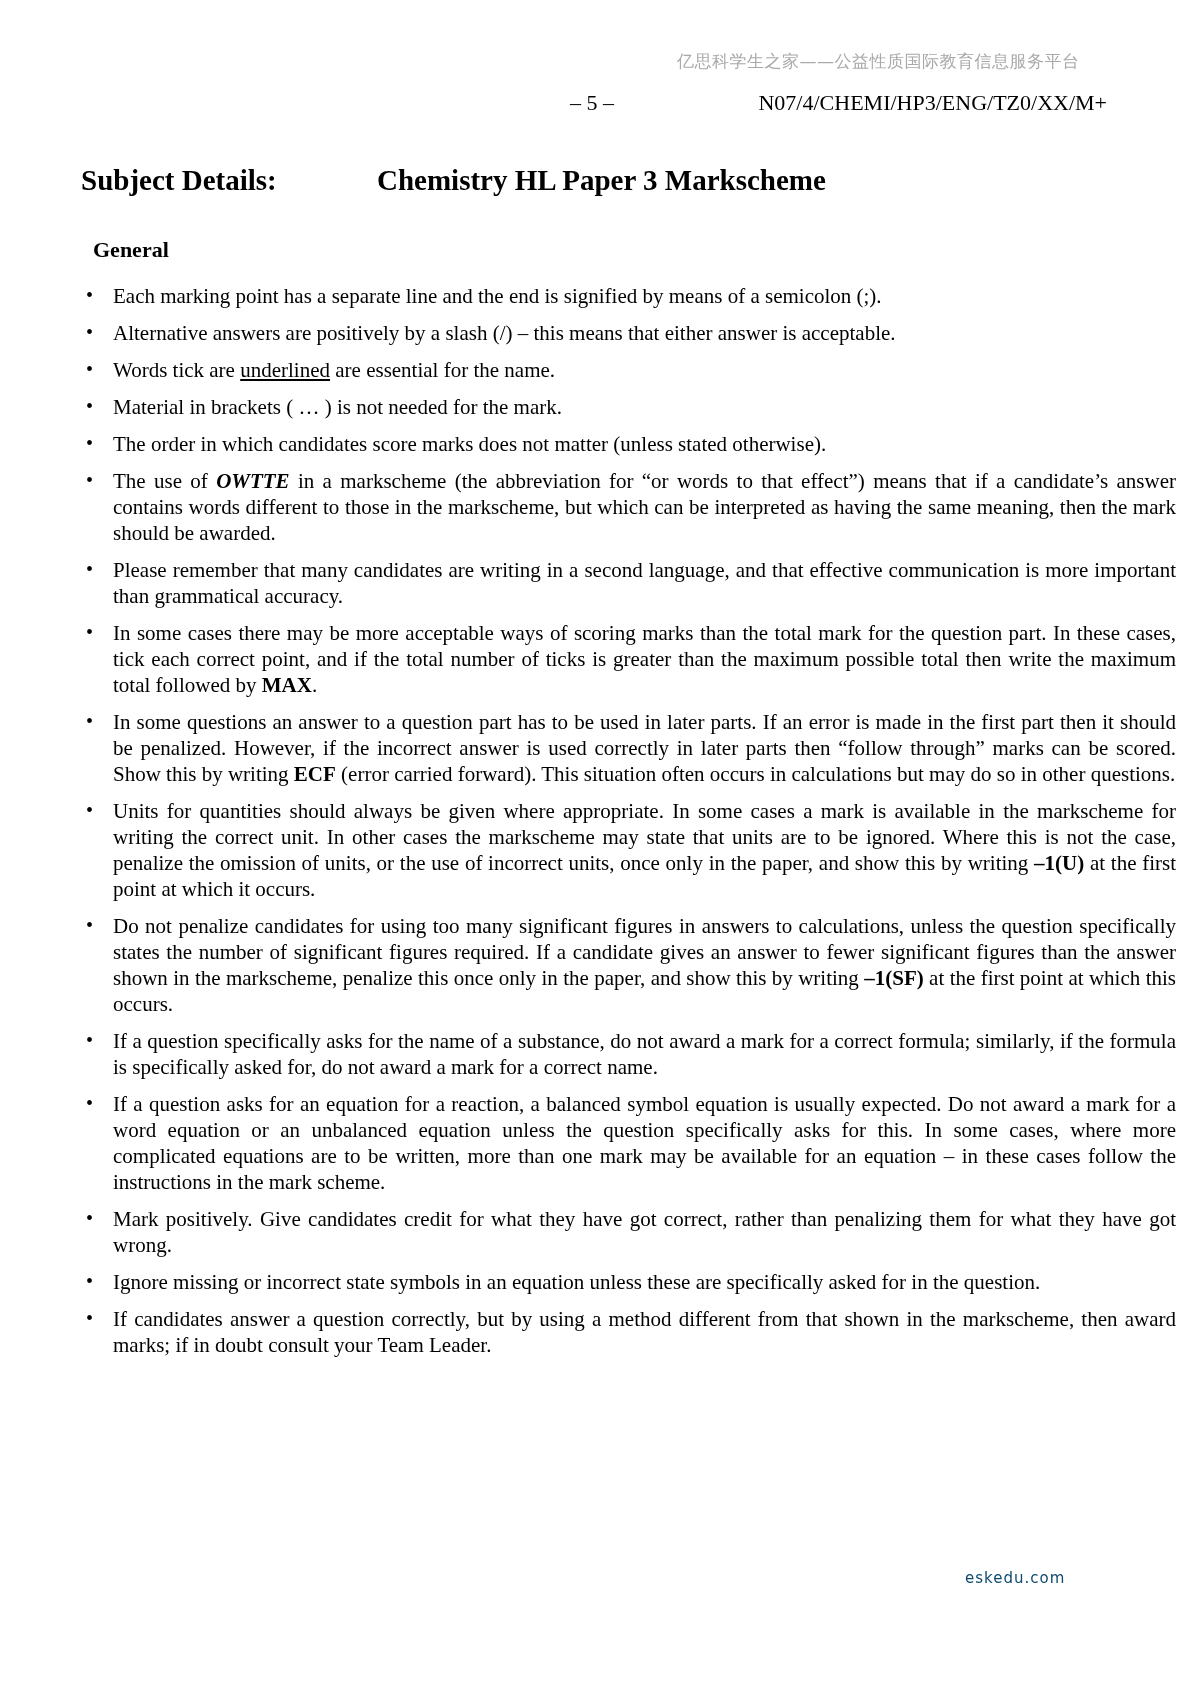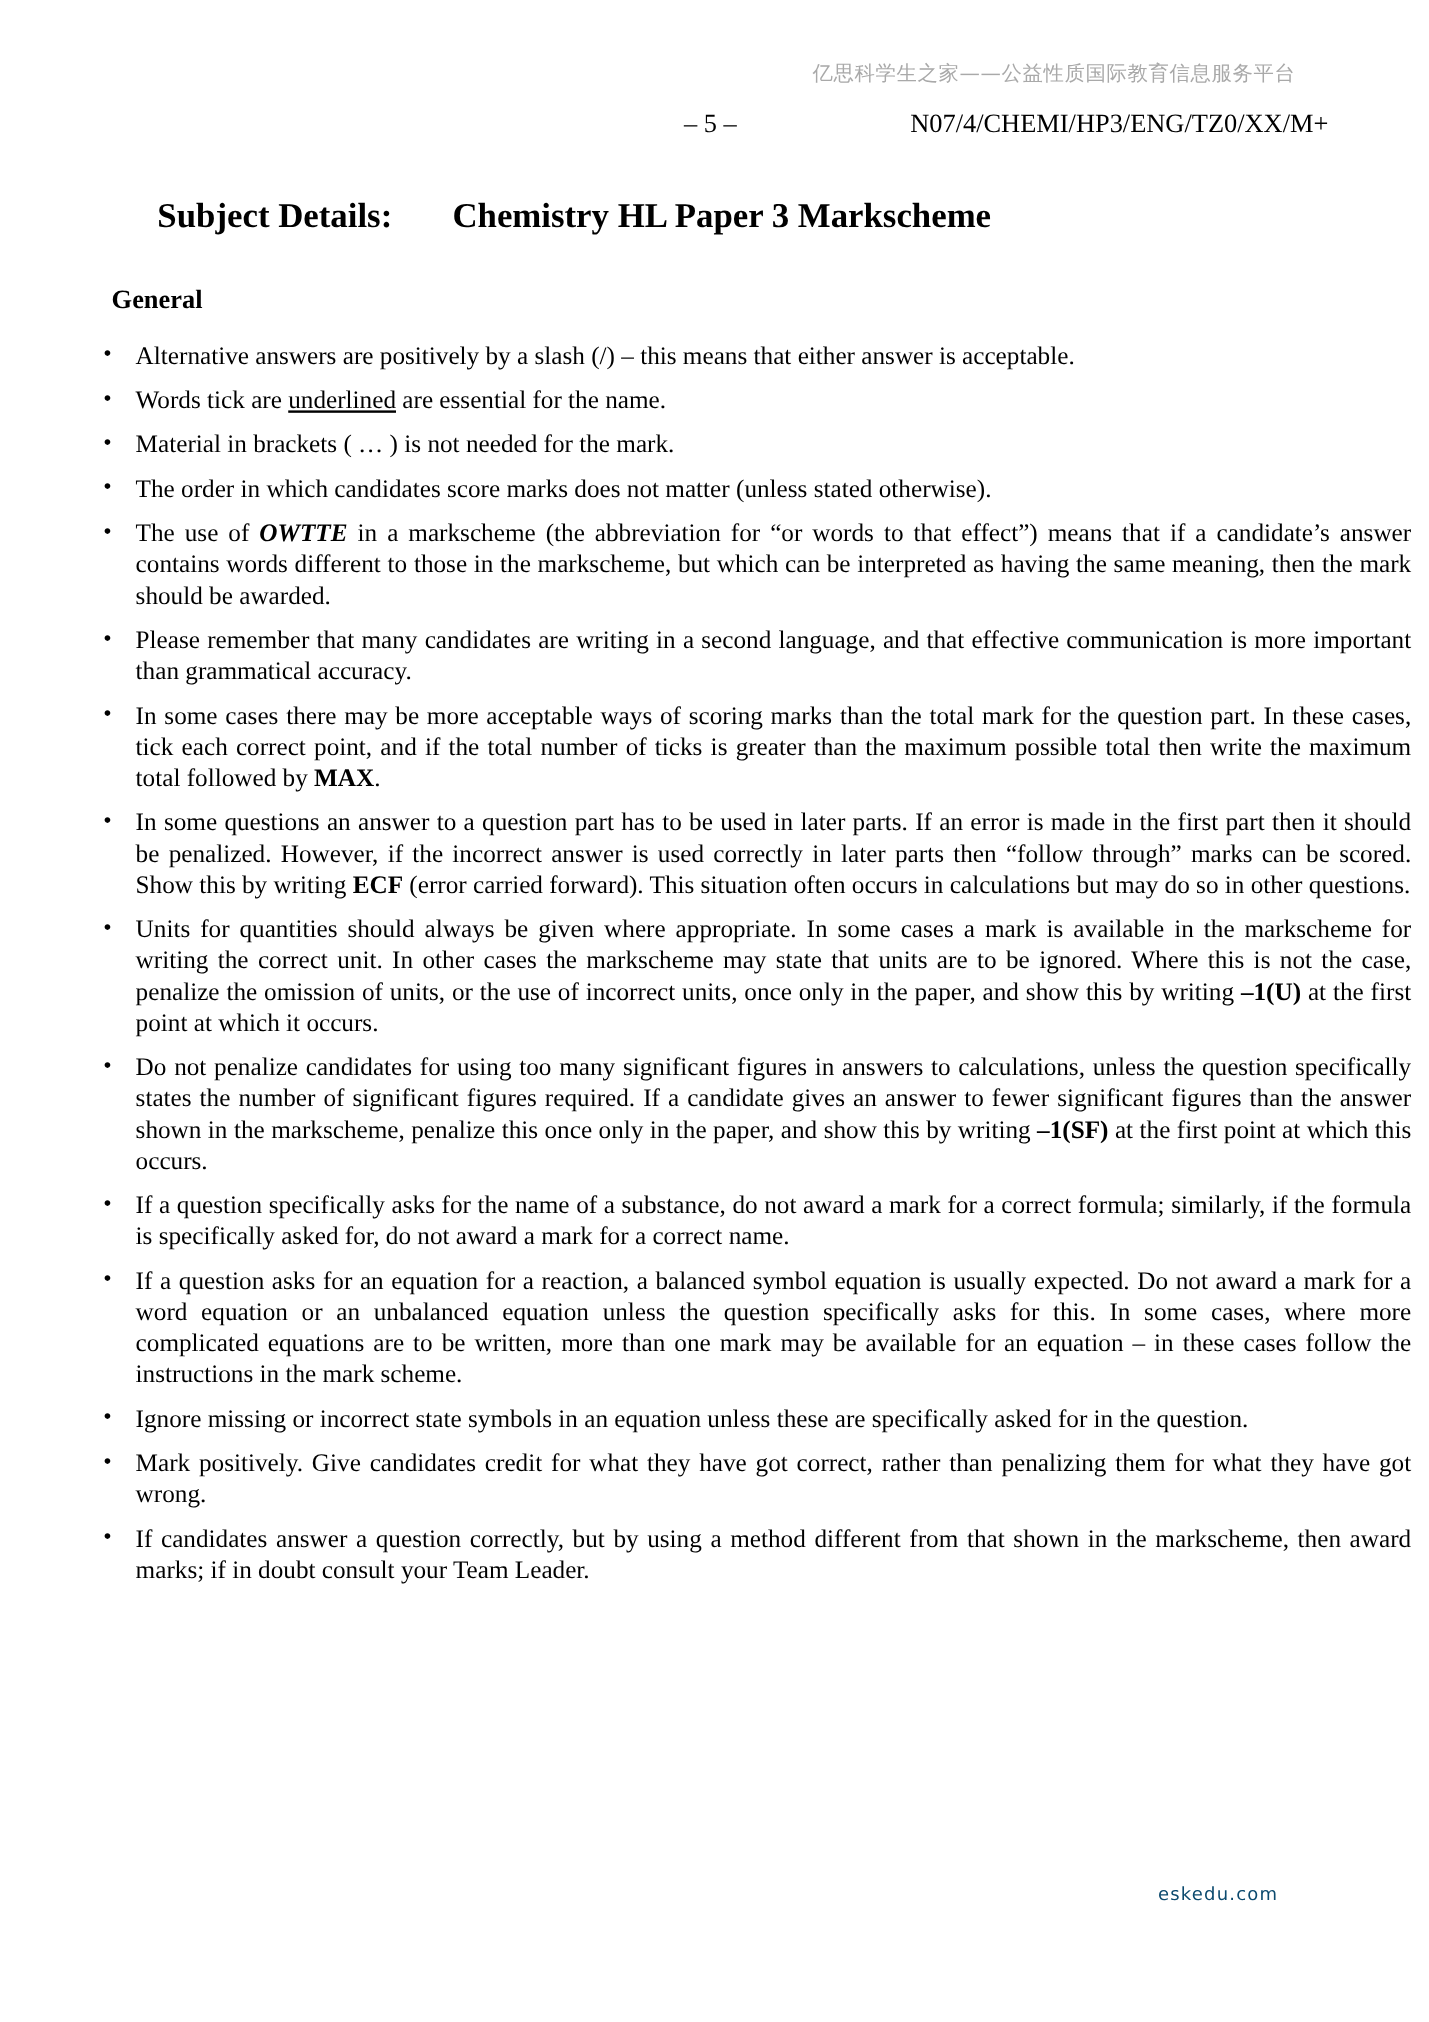--- a/index.html
+++ b/index.html
@@ -22,21 +22,21 @@
     font-size:22px; color:#000;
   }
   .paper-code {
     position:absolute; top:90px; right:84px;
     font-size:22px; color:#000; white-space:nowrap;
   }
   .title-row {
     position:absolute; top:164px; left:81px;
     font-size:29px; font-weight:bold; color:#000; white-space:nowrap;
   }
-  .title-label { display:inline-block; min-width:296px;text-align:center; }
+  .title-label { display:inline-block; min-width:296px; }
   .section-heading {
     position:absolute; top:225px; left:81px;
     font-size:22px; font-weight:bold; color:#000; margin:12px;
   }
   ul.bullets {
     position:absolute; top:283px; left:83px;
     width:1093px;
     margin:0; padding:0; list-style:none;
     font-size:21px; line-height:26px; color:#000;
   }
@@ -68,31 +68,32 @@
   <div class="page-num">– 5 –</div>
   <div class="paper-code">N07/4/CHEMI/HP3/ENG/TZ0/XX/M+</div>
 
   <div class="title-row">
     <span class="title-label">Subject Details:</span><span class="title-value">Chemistry HL Paper 3 Markscheme</span>
   </div>
 
   <h2 class="section-heading">General</h2>
 
   <ul class="bullets" id="bullet-list">
+      <li><span>Each marking point has a separate line and the end is signified by means of a semicolon (;).</span></li>
       <li><span>Alternative answers are positively by a slash (/) – this means that either answer is acceptable.</span></li>
       <li><span>Words tick are </span><span class="seg-underline">underlined</span><span> are essential for the name.</span></li>
       <li><span>Material in brackets ( … ) is not needed for the mark.</span></li>
       <li><span>The order in which candidates score marks does not matter (unless stated otherwise).</span></li>
       <li><span>The use of </span><span class="seg-bold-italic">OWTTE</span><span> in a markscheme (the abbreviation for “or words to that effect”) means that if a candidate’s answer contains words different to those in the markscheme, but which can be interpreted as having the same meaning, then the mark should be awarded.</span></li>
       <li><span>Please remember that many candidates are writing in a second language, and that effective communication is more important than grammatical accuracy.</span></li>
       <li><span>In some cases there may be more acceptable ways of scoring marks than the total mark for the question part.  In these cases, tick each correct point, and if the total number of ticks is greater than the maximum possible total then write the maximum total followed by </span><span class="seg-bold">MAX</span><span>.</span></li>
       <li><span>In some questions an answer to a question part has to be used in later parts.  If an error is made in the first part then it should be penalized.  However, if the incorrect answer is used correctly in later parts then “follow through” marks can be scored.  Show this by writing </span><span class="seg-bold">ECF</span><span> (error carried forward).  This situation often occurs in calculations but may do so in other questions.</span></li>
       <li><span>Units for quantities should always be given where appropriate.  In some cases a mark is available in the markscheme for writing the correct unit.  In other cases the markscheme may state that units are to be ignored.  Where this is not the case, penalize the omission of units, or the use of incorrect units, once only in the paper, and show this by writing </span><span class="seg-bold">–1(U)</span><span> at the first point at which it occurs.</span></li>
       <li><span>Do not penalize candidates for using too many significant figures in answers to calculations, unless the question specifically states the number of significant figures required.  If a candidate gives an answer to fewer significant figures than the answer shown in the markscheme, penalize this once only in the paper, and show this by writing </span><span class="seg-bold">–1(SF)</span><span> at the first point at which this occurs.</span></li>
       <li><span>If a question specifically asks for the name of a substance, do not award a mark for a correct formula; similarly, if the formula is specifically asked for, do not award a mark for a correct name.</span></li>
       <li><span>If a question asks for an equation for a reaction, a balanced symbol equation is usually expected.  Do not award a mark for a word equation or an unbalanced equation unless the question specifically asks for this.  In some cases, where more complicated equations are to be written, more than one mark may be available for an equation – in these cases follow the instructions in the mark scheme.</span></li>
+      <li><span>Mark positively.  Give candidates credit for what they have got correct, rather than penalizing them for what they have got wrong.</span></li>
       <li><span>Ignore missing or incorrect state symbols in an equation unless these are specifically asked for in the question.</span></li>
-      <li><span>Mark positively.  Give candidates credit for what they have got correct, rather than penalizing them for what they have got wrong.</span></li>
       <li><span>If candidates answer a question correctly, but by using a method different from that shown in the markscheme, then award marks; if in doubt consult your Team Leader.</span></li>
     </ul>
 
   <div class="site-watermark">eskedu.com</div>
 </div>
 
 </body></html>

